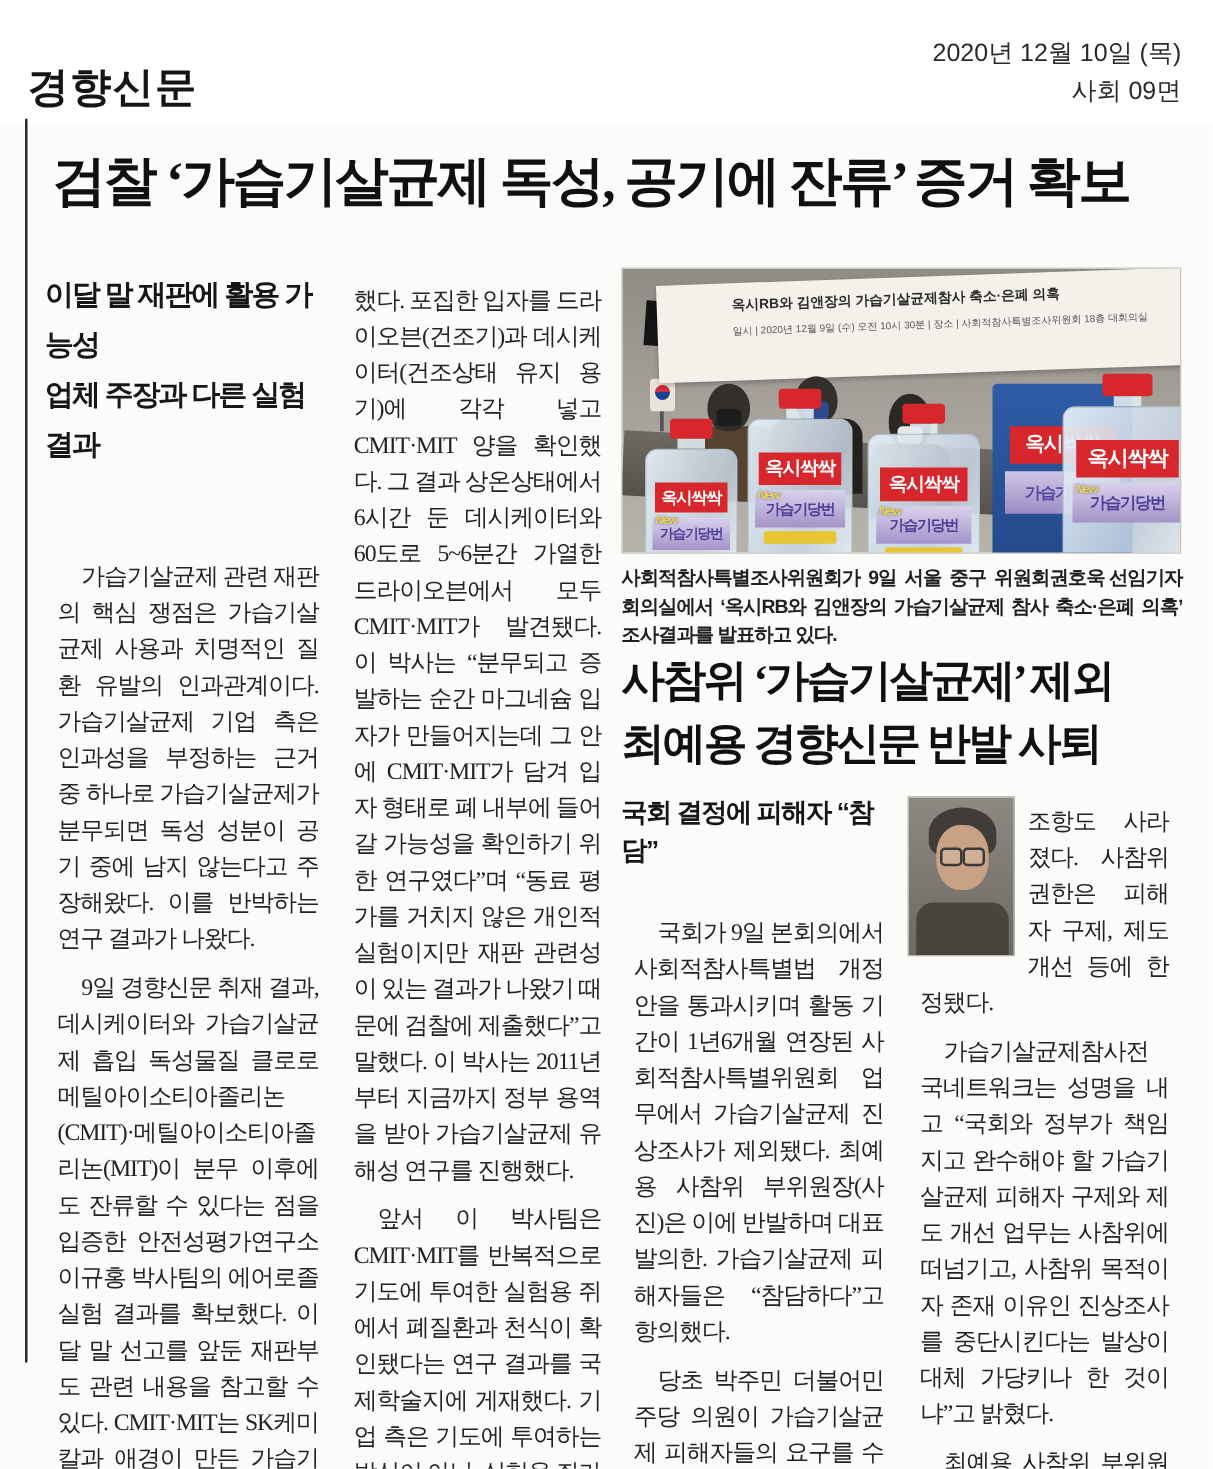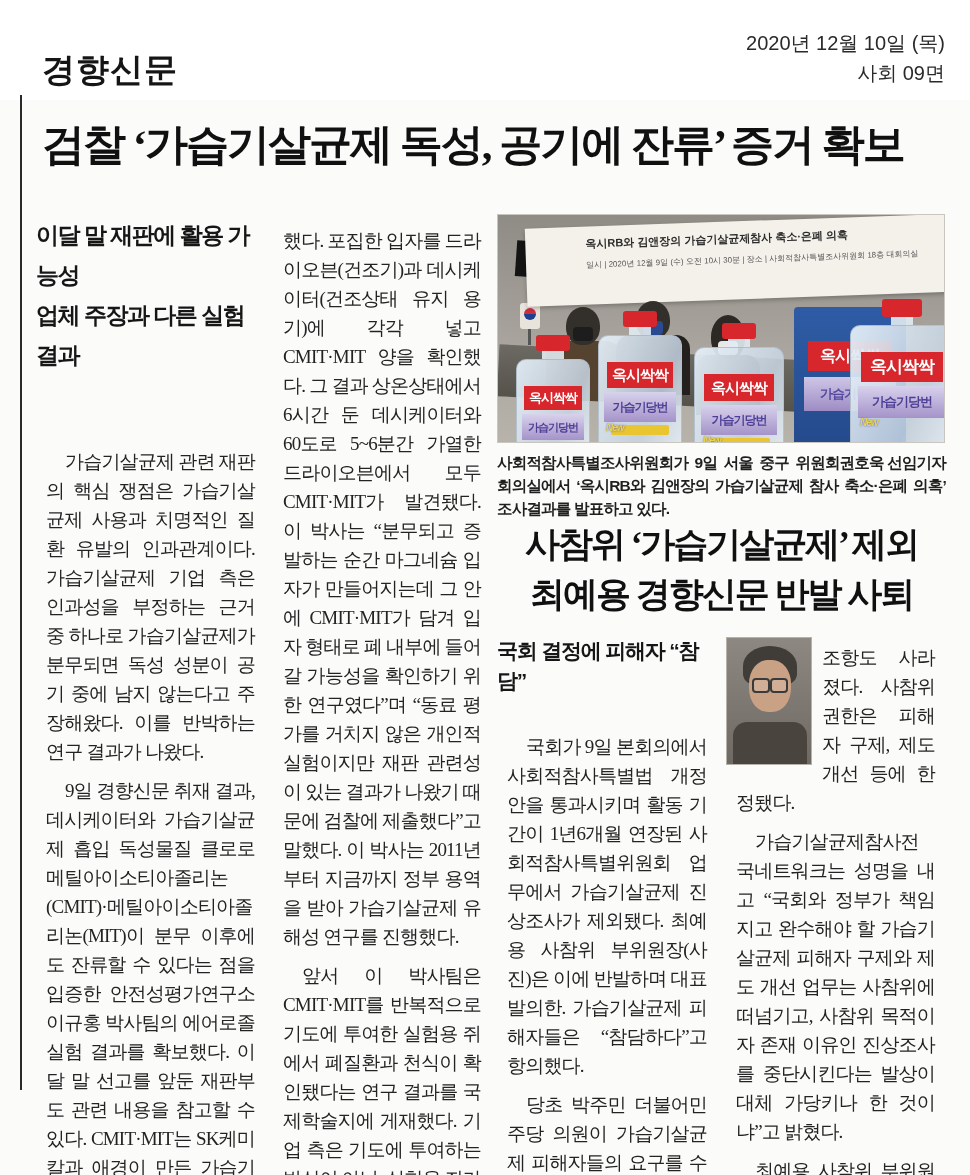--- a/index.html
+++ b/index.html
@@ -10,21 +10,21 @@
     color:#1c1c1c;
     position:relative;
     overflow:hidden;
   }
   .page{position:absolute;inset:0;background:linear-gradient(#ffffff 0 100px,#fbfbf9 100px 100%);}
 
   
   .logo{
     position:absolute;left:22px;top:48px;
     font-family:Liberation Mono, monospace;
-    font-weight:800;font-size:33px;letter-spacing:1px;color:#151515;margin-left:20px;
+    font-weight:800;font-size:33px;letter-spacing:1px;color:#151515;
   }
   .dateblock{
     position:absolute;right:25px;top:28px;text-align:right;
     font-family:"Liberation Sans", sans-serif;
     font-size:20px;line-height:30px;color:#2a2a2a;
   }
 
   
   .vrule{position:absolute;left:20px;top:95px;width:2px;height:995px;background:#2a2a2a;}
 
@@ -102,36 +102,36 @@
     border-radius:10px;
     background:linear-gradient(115deg,rgba(228,238,246,.95),rgba(200,214,228,.85) 60%,rgba(235,242,248,.95));
     border:1px solid rgba(170,185,200,.8);
     box-sizing:border-box;padding-top:26px;
   }
   .bottle .redlbl{margin:0 auto;background:#d7262c;color:#fff;text-align:center;
     font-family:"Liberation Sans", sans-serif;font-weight:800;letter-spacing:-1px;}
   .bottle .purp{margin:4px auto 0;background:linear-gradient(#d8d2ec,#a493c9);text-align:center;
     font-family:"Liberation Sans", sans-serif;font-weight:800;color:#4d3f96;letter-spacing:-1px;position:relative;}
   .bottle .new{position:absolute;top:-10px;left:2px;color:#e7d64a;font-style:italic;font-size:10px;font-weight:800;
-    font-family:"Liberation Sans", sans-serif;text-shadow:0 0 2px #6a5aa8;margin-top:31px;}
+    font-family:"Liberation Sans", sans-serif;text-shadow:0 0 2px #6a5aa8;}
   .bottle .yellow{margin:3px auto 0;width:70%;height:10px;background:#e8c531;border-radius:2px;}
 
   
   .caption{
     position:absolute;left:497px;top:451px;width:449px;
     font-family:"Liberation Sans", sans-serif;
     font-weight:600;font-size:15.5px;line-height:23px;letter-spacing:-0.8px;
     color:#1f1f1f;text-align:justify;
   }
   .caption .credit{font-weight:700;float:right;}
 
   
   .headline2{
     position:absolute;left:497px;top:520px;width:449px;margin:0;
-    text-align:center;font-family:"Liberation Serif", serif;
+    text-align:left;font-family:"Liberation Serif", serif;
     font-size:35px;line-height:50px;font-weight:700;letter-spacing:-2px;color:#101010;
   }
 
   
   .portrait{
     float:left;width:86px;height:128px;margin:4px 10px 4px 0;
     background:linear-gradient(#8d8881,#6e6962);
     border:1px solid #b5b2ac;box-sizing:border-box;
     position:relative;overflow:hidden;
   }

